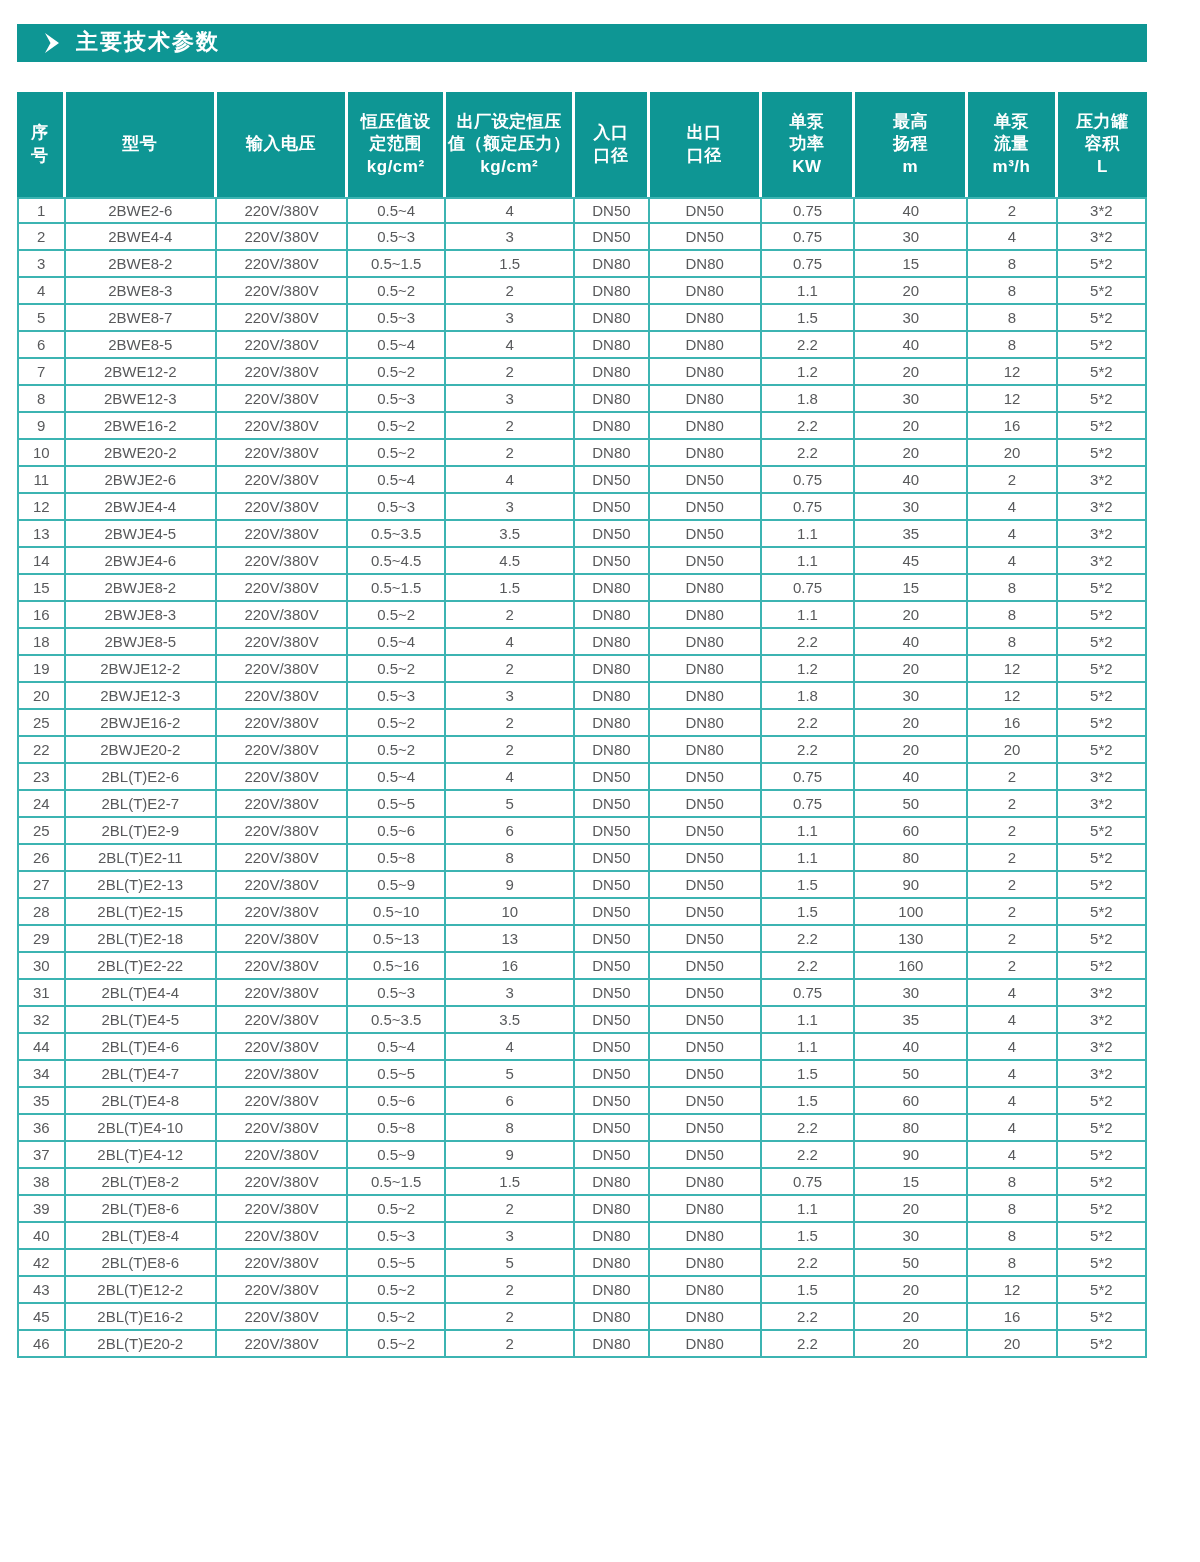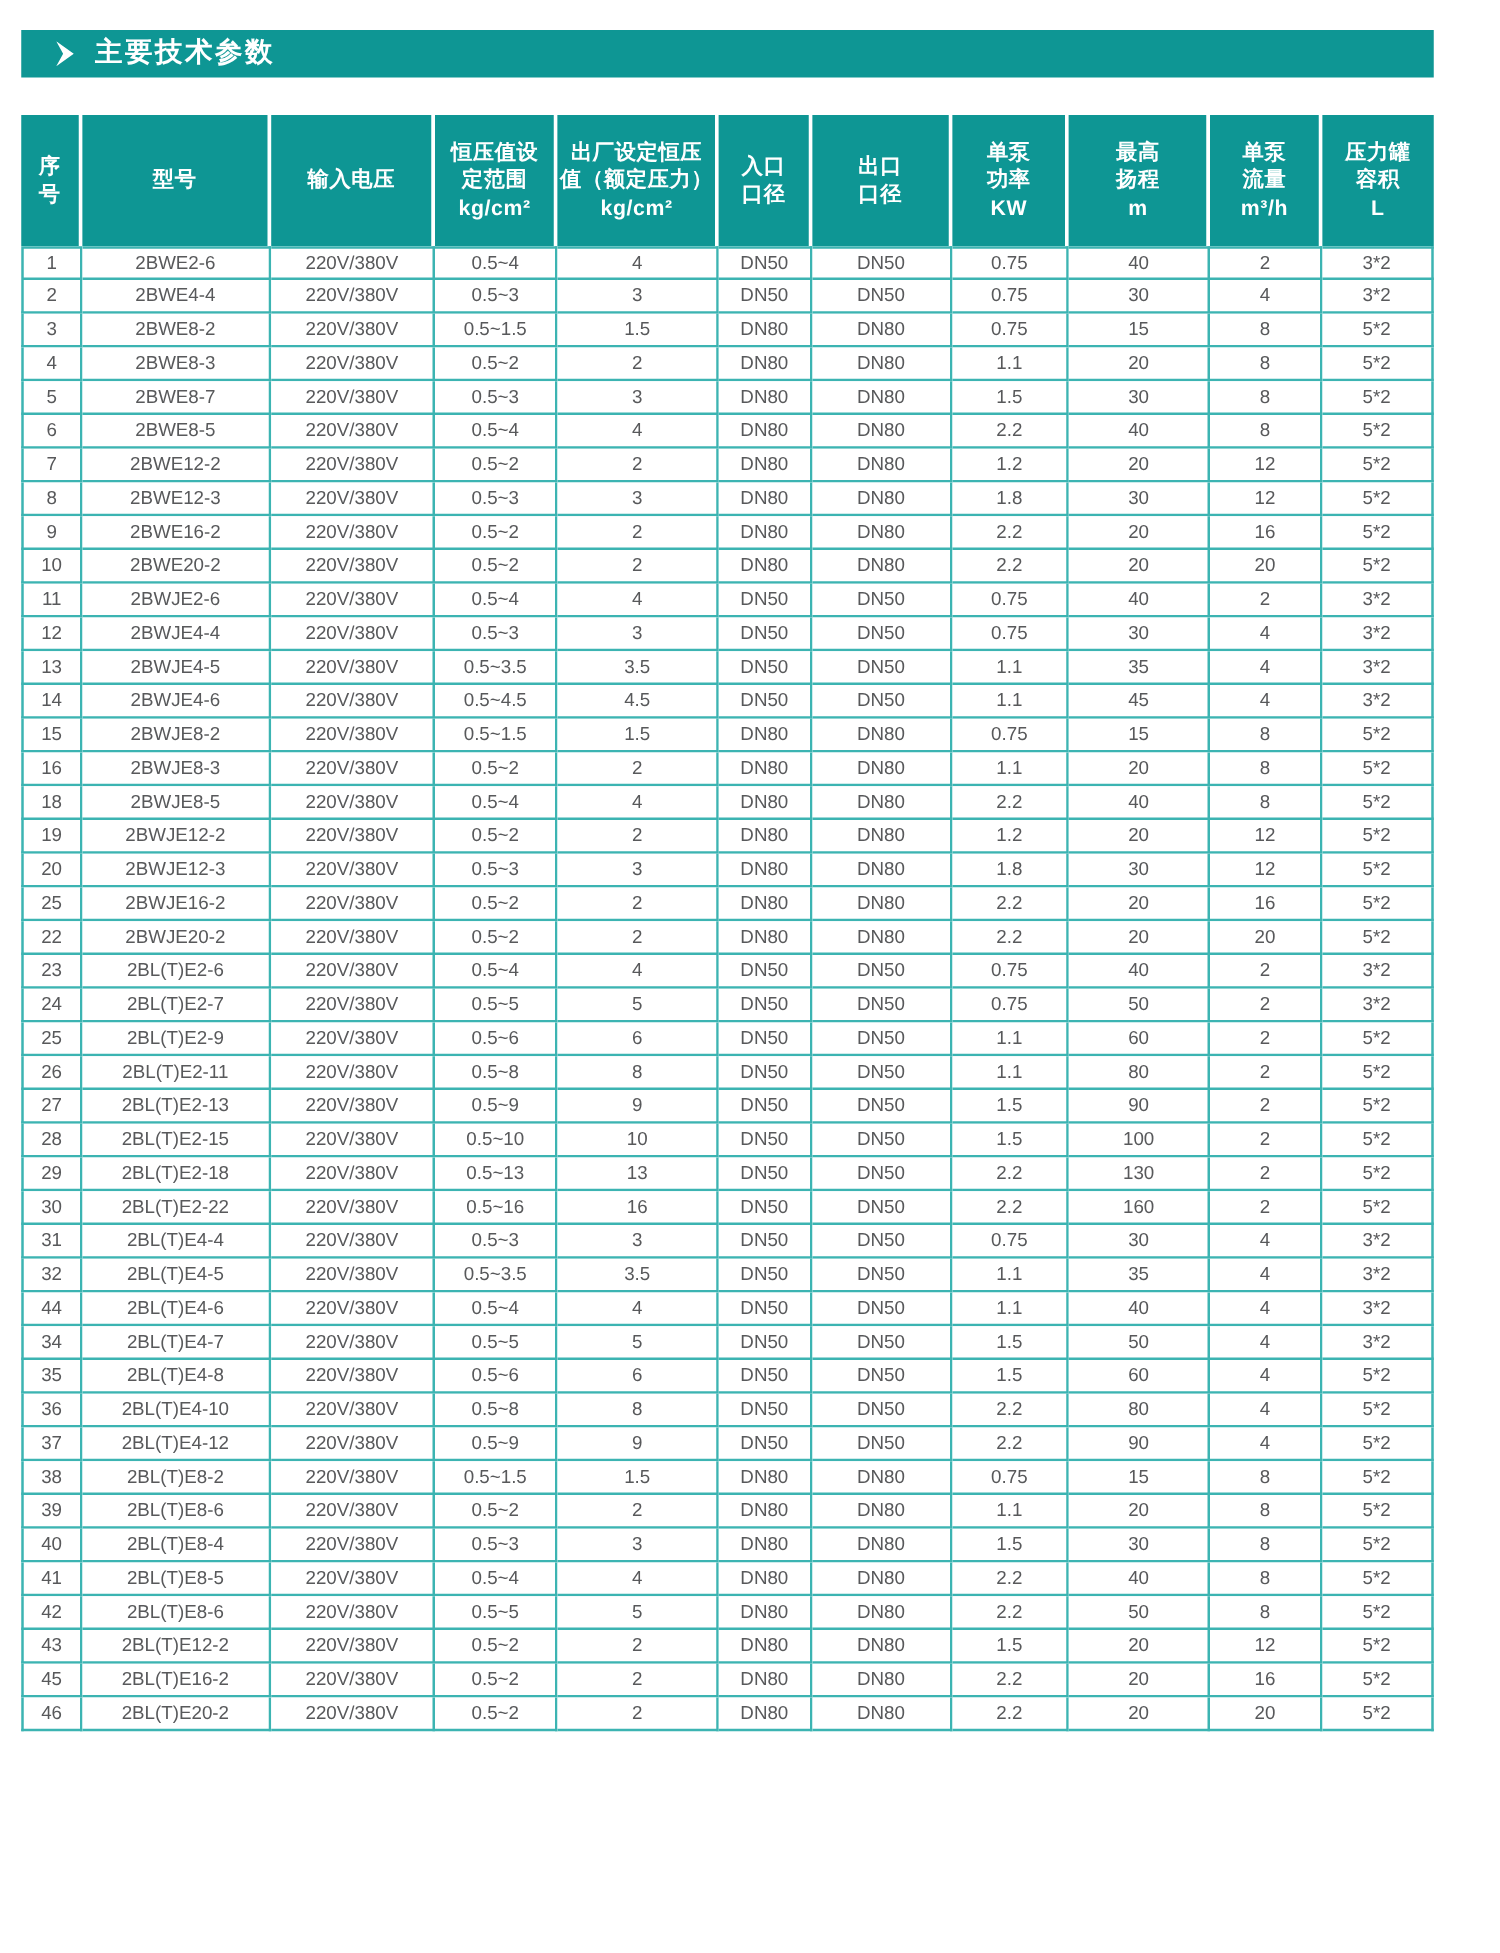--- a/index.html
+++ b/index.html
@@ -638,33 +638,20 @@
           <td>0.5~3</td>
           <td>3</td>
           <td>DN80</td>
           <td>DN80</td>
           <td>1.5</td>
           <td>30</td>
           <td>8</td>
           <td>5*2</td>
         </tr>
         <tr>
-          <td>41</td>
-          <td>2BL(T)E8-5</td>
-          <td>220V/380V</td>
-          <td>0.5~4</td>
-          <td>4</td>
-          <td>DN80</td>
-          <td>DN80</td>
-          <td>2.2</td>
-          <td>40</td>
-          <td>8</td>
-          <td>5*2</td>
-        </tr>
-        <tr>
           <td>42</td>
           <td>2BL(T)E8-6</td>
           <td>220V/380V</td>
           <td>0.5~5</td>
           <td>5</td>
           <td>DN80</td>
           <td>DN80</td>
           <td>2.2</td>
           <td>50</td>
           <td>8</td>

